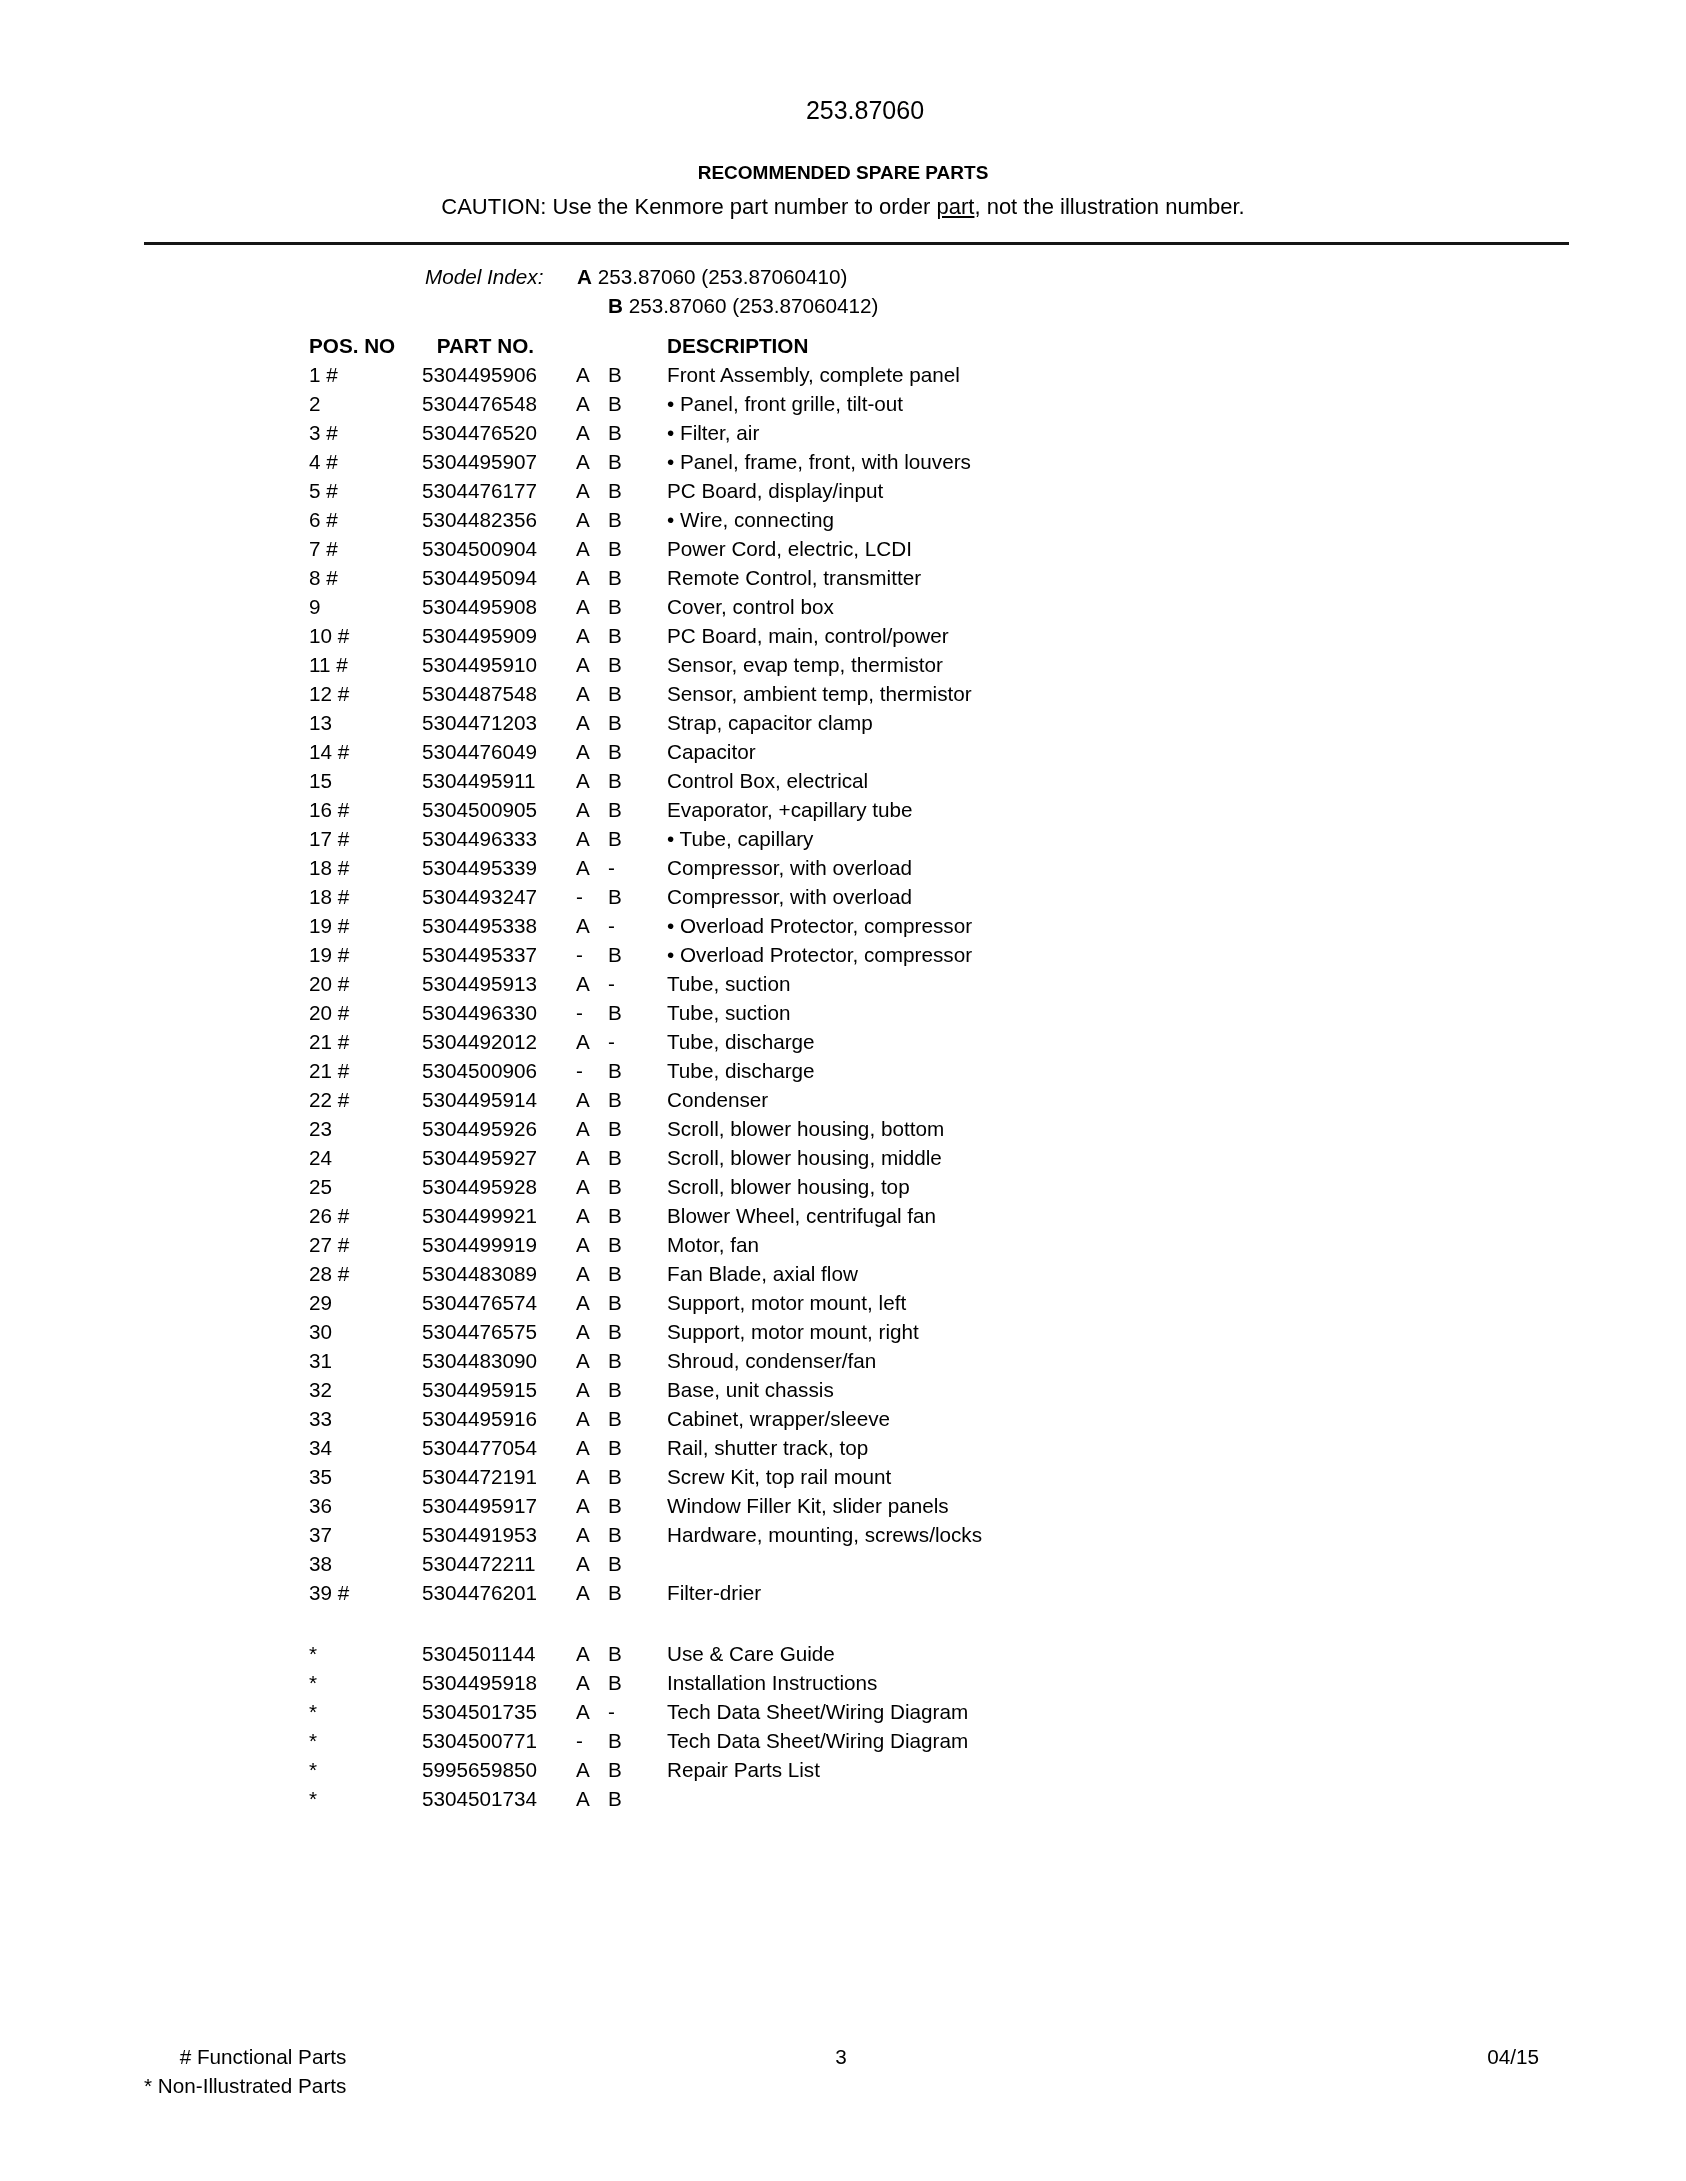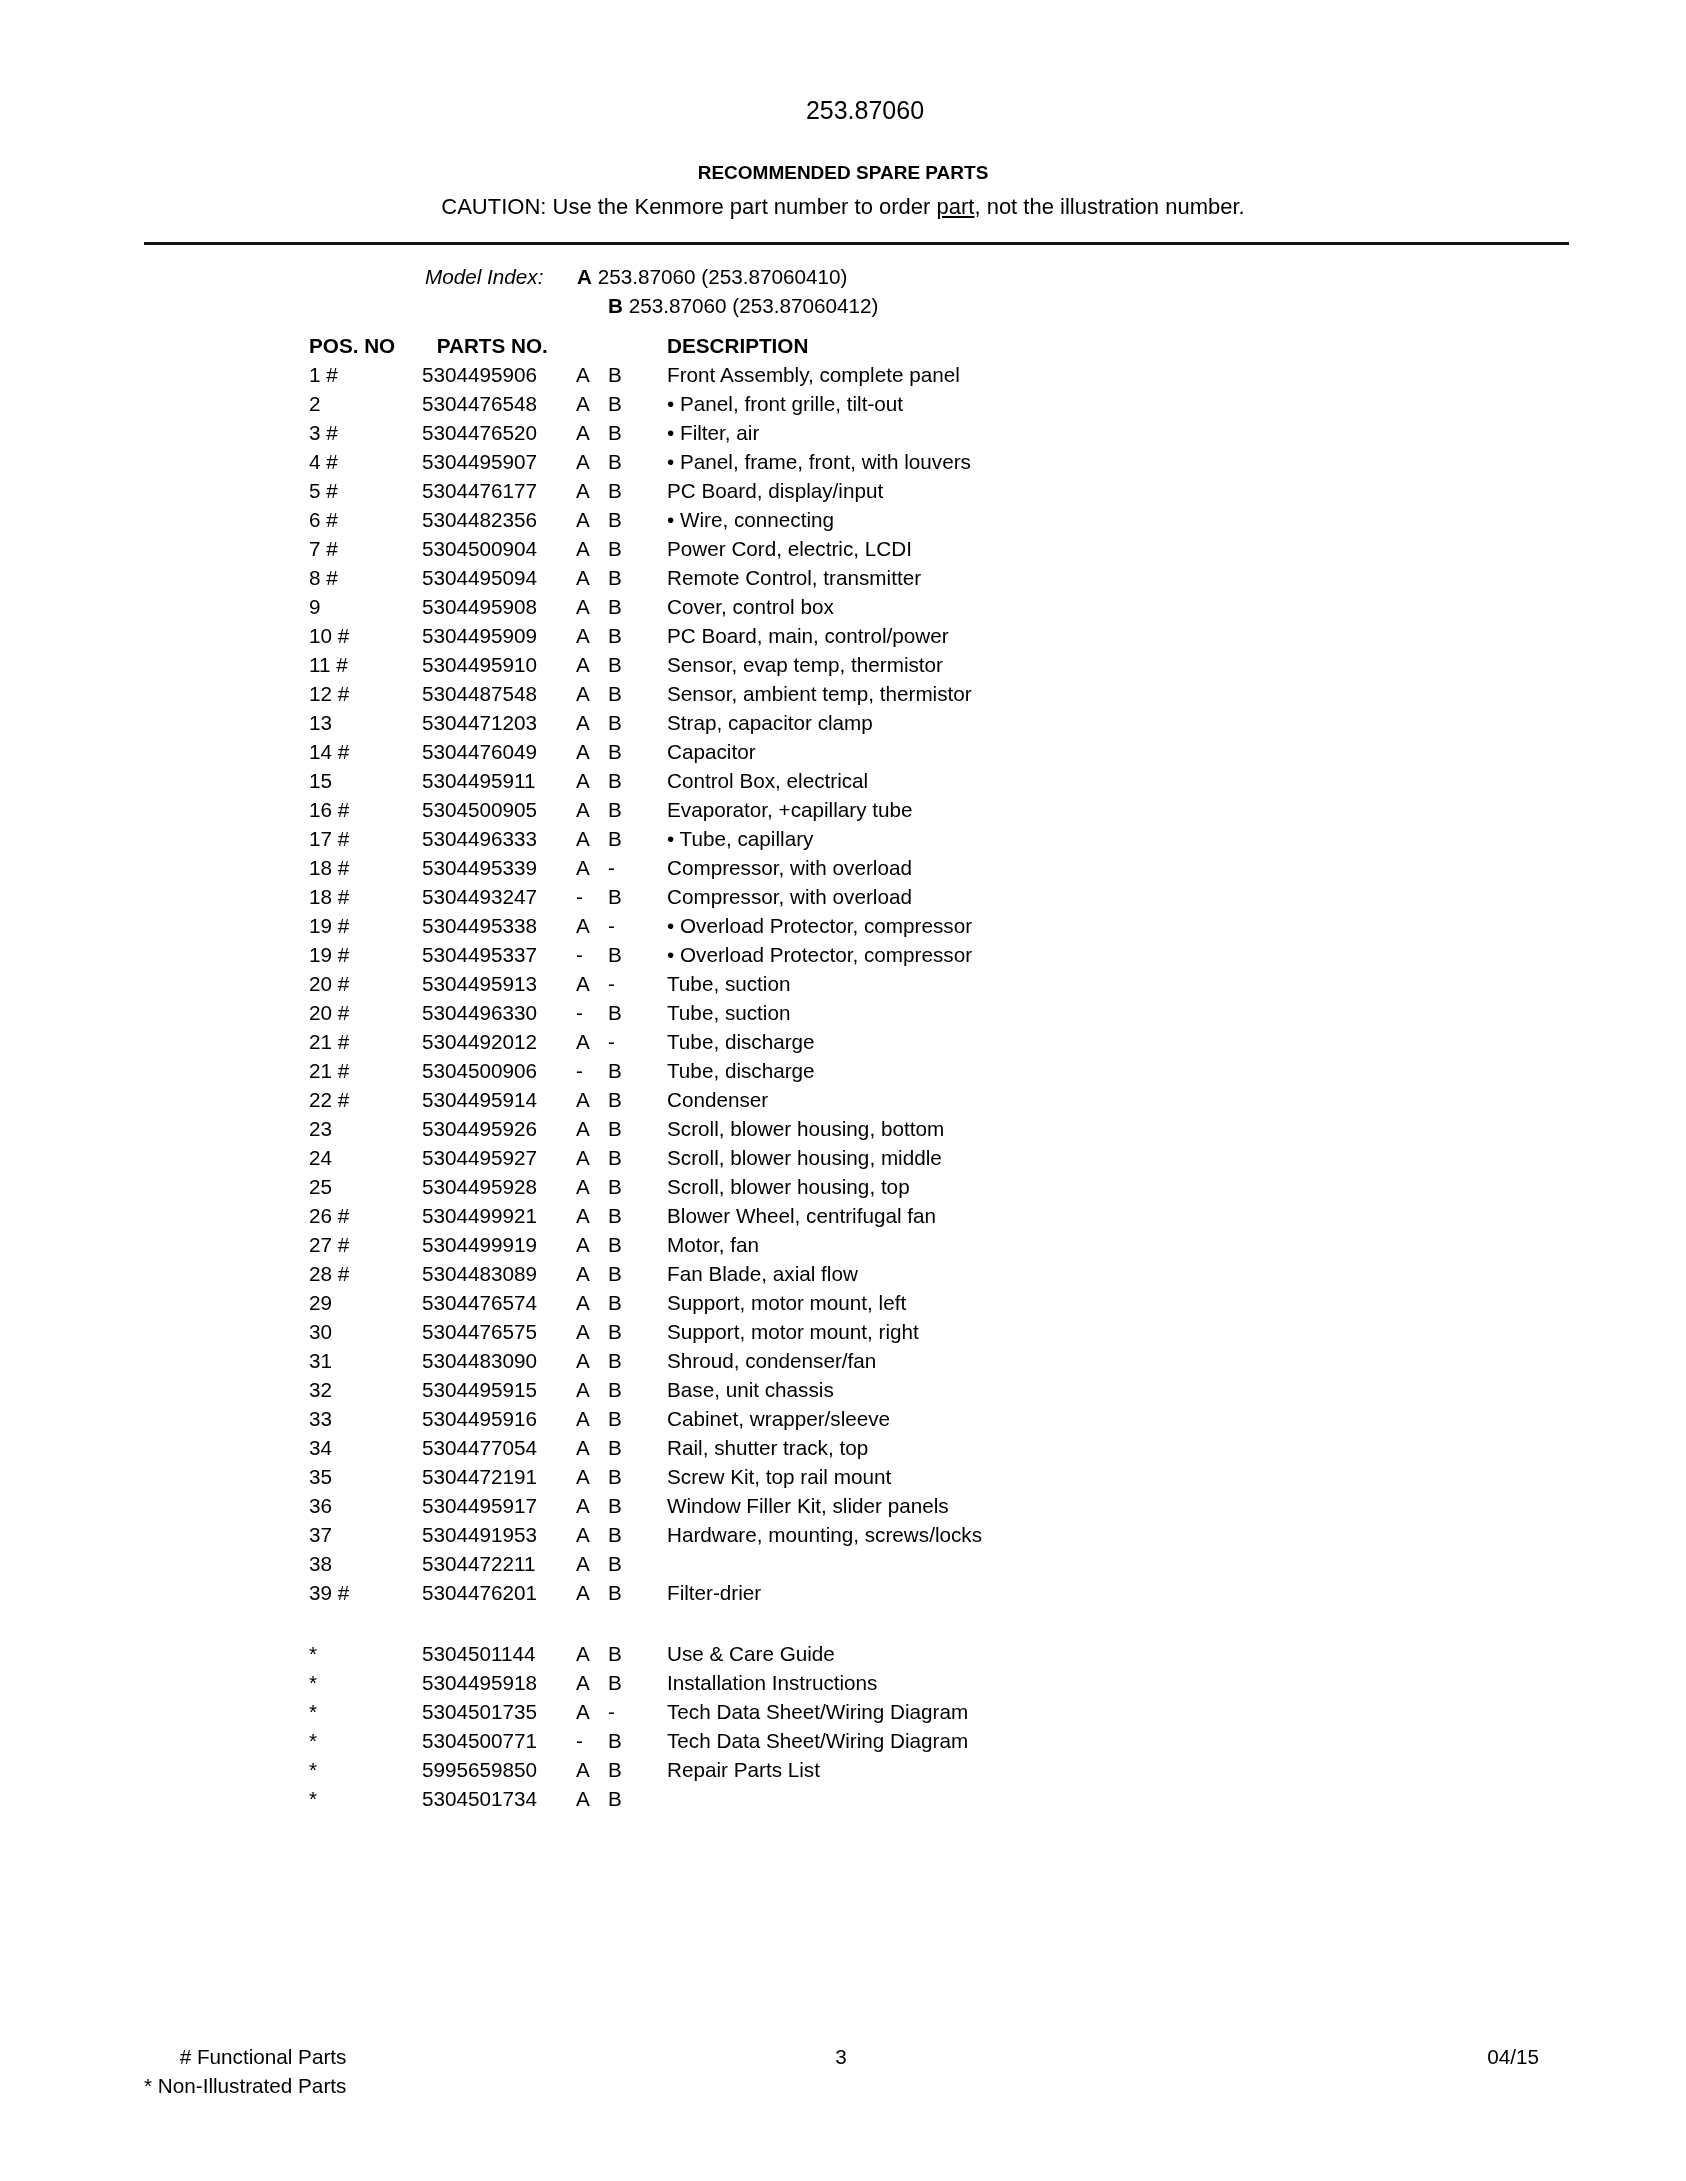--- a/index.html
+++ b/index.html
@@ -63,21 +63,21 @@
     <span class="mi-label">Model Index:</span>
     <div class="mi-entries">
         <div class="mi-entry"><span class="mi-letter">A</span> <span class="mi-text">253.87060 (253.87060410)</span></div>
         <div class="mi-entry indent"><span class="mi-letter">B</span> <span class="mi-text">253.87060 (253.87060412)</span></div>
       </div>
   </div>
 
   <div class="parts-table">
     <div class="t-row t-head">
       <span class="c-pos">POS. NO</span>
-      <span class="c-part">PARTS NO.</span>
+      <span class="c-part">PART NO.</span>
       <span class="c-ab"></span>
       <span class="c-ab"></span>
       <span class="c-desc">DESCRIPTION</span>
     </div>
     <div>
         <div class="t-row">
           <span class="c-pos">1 #</span>
           <span class="c-part">5304495906</span>
           <span class="c-ab">A</span>
           <span class="c-ab">B</span>

